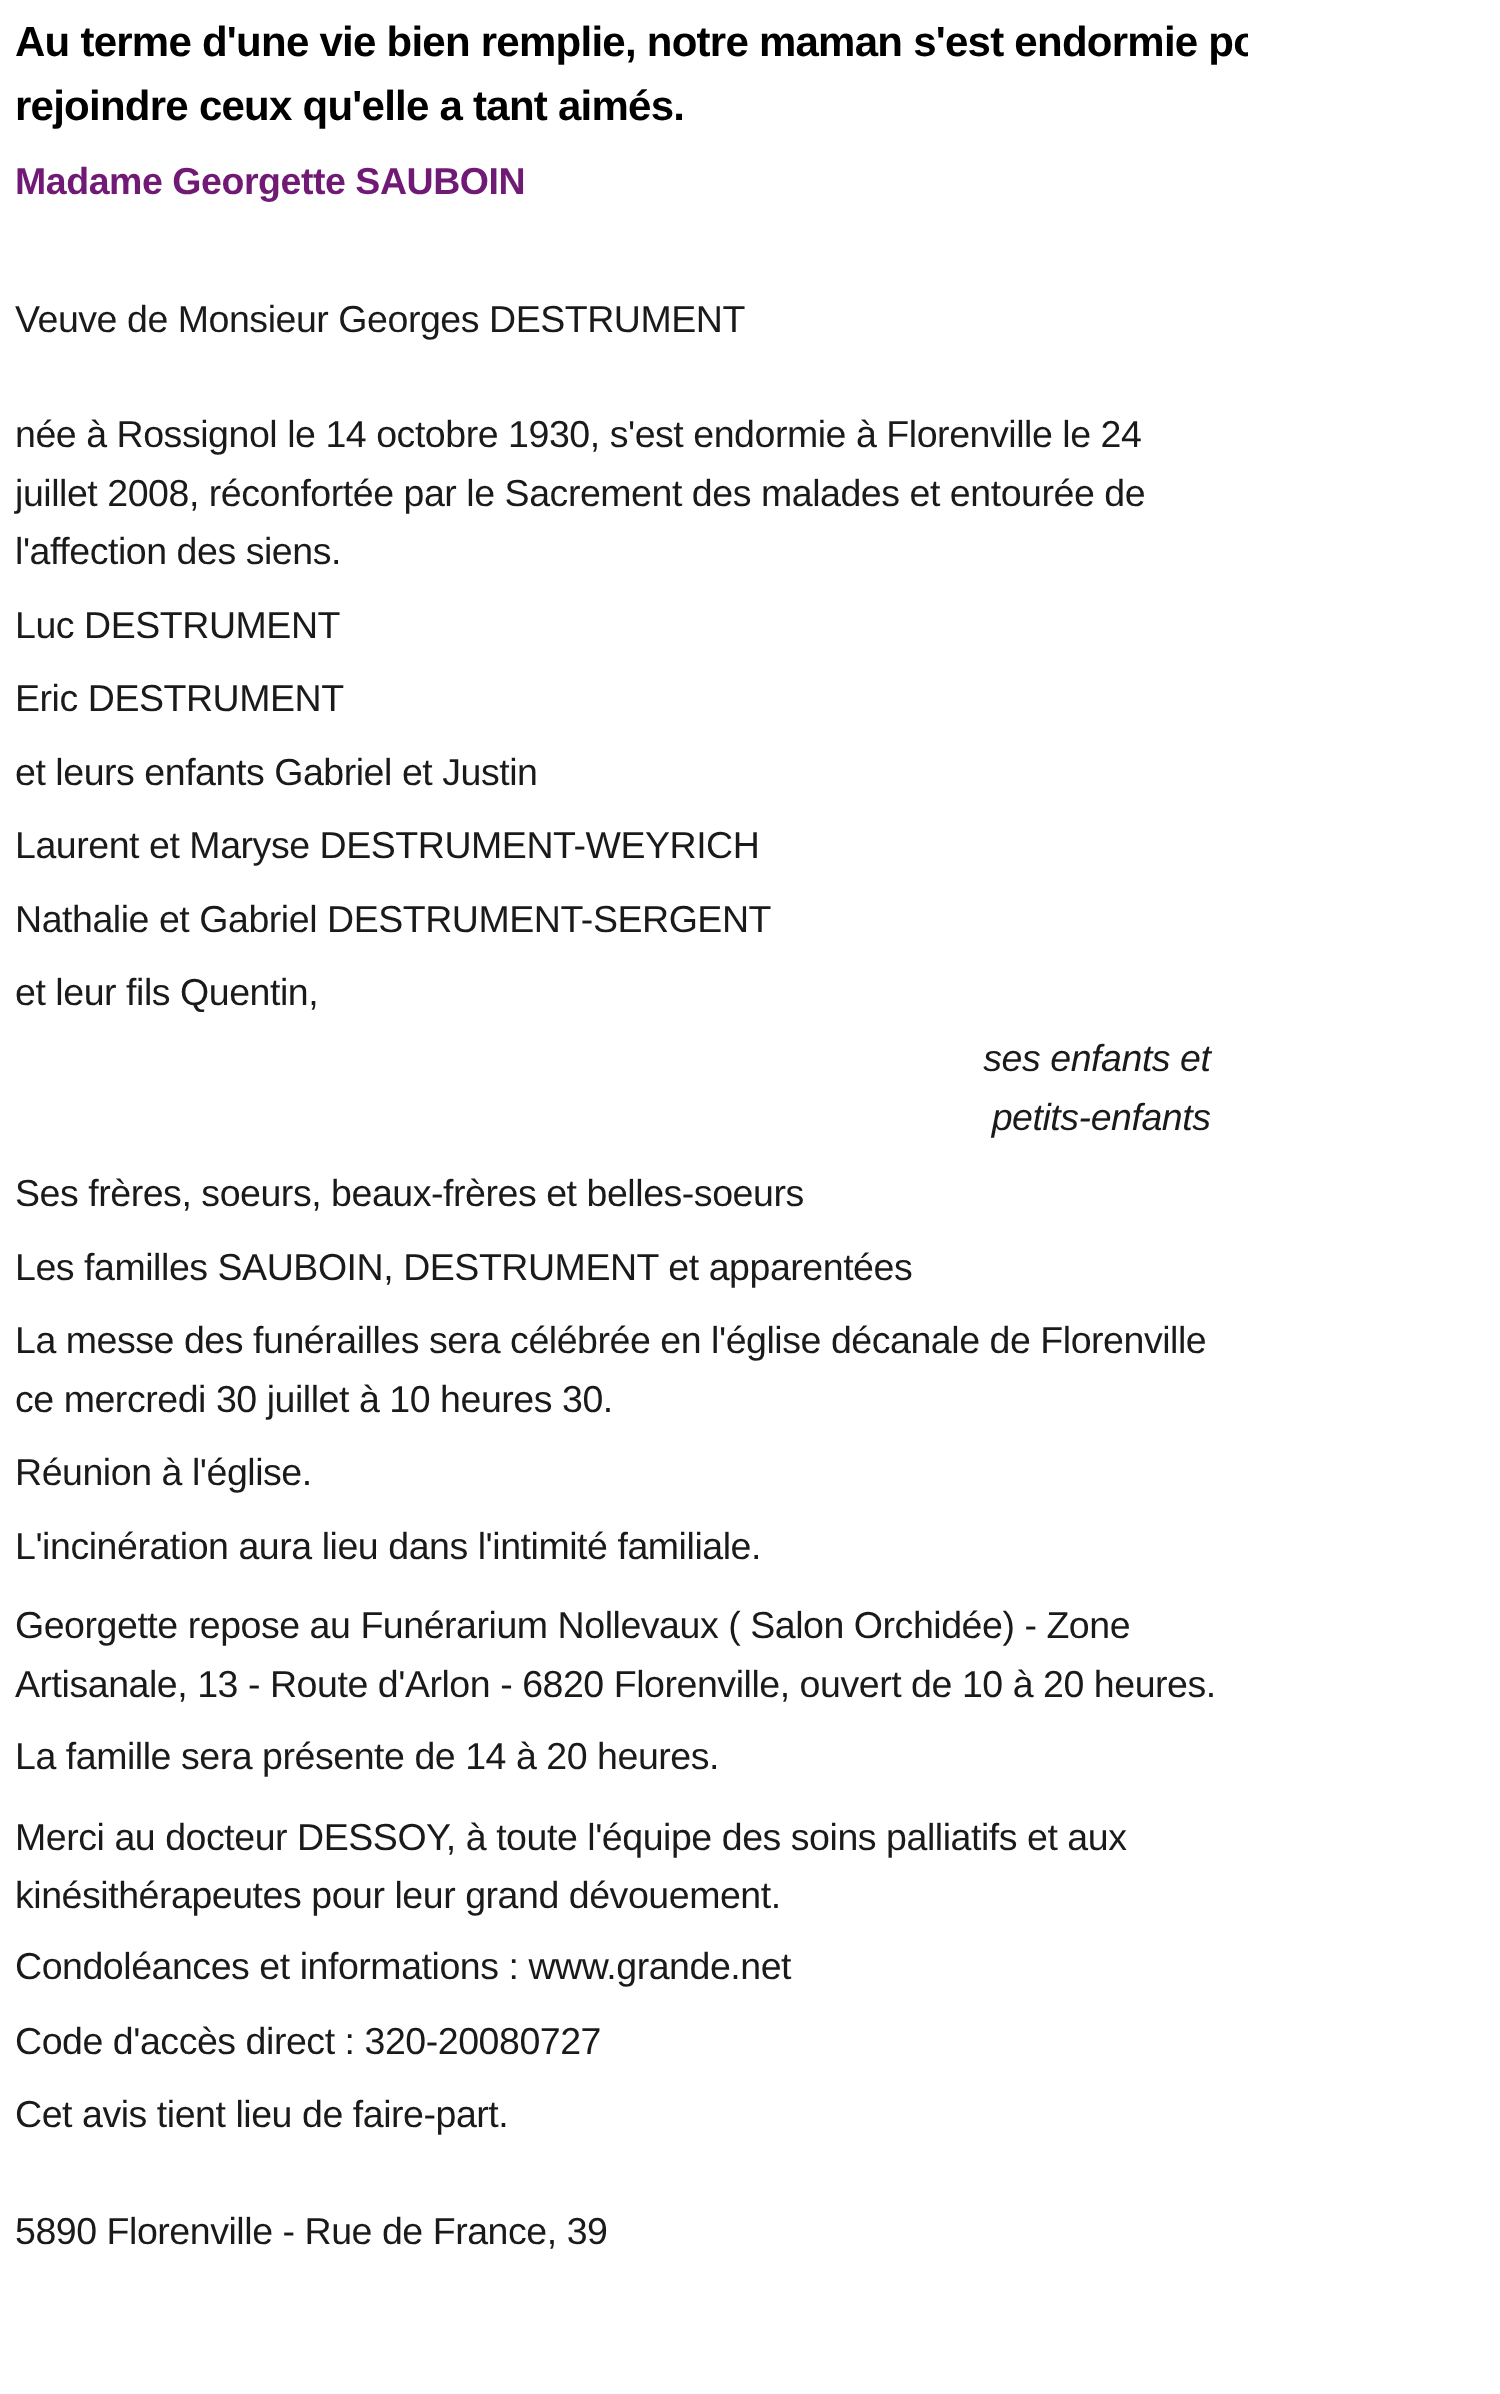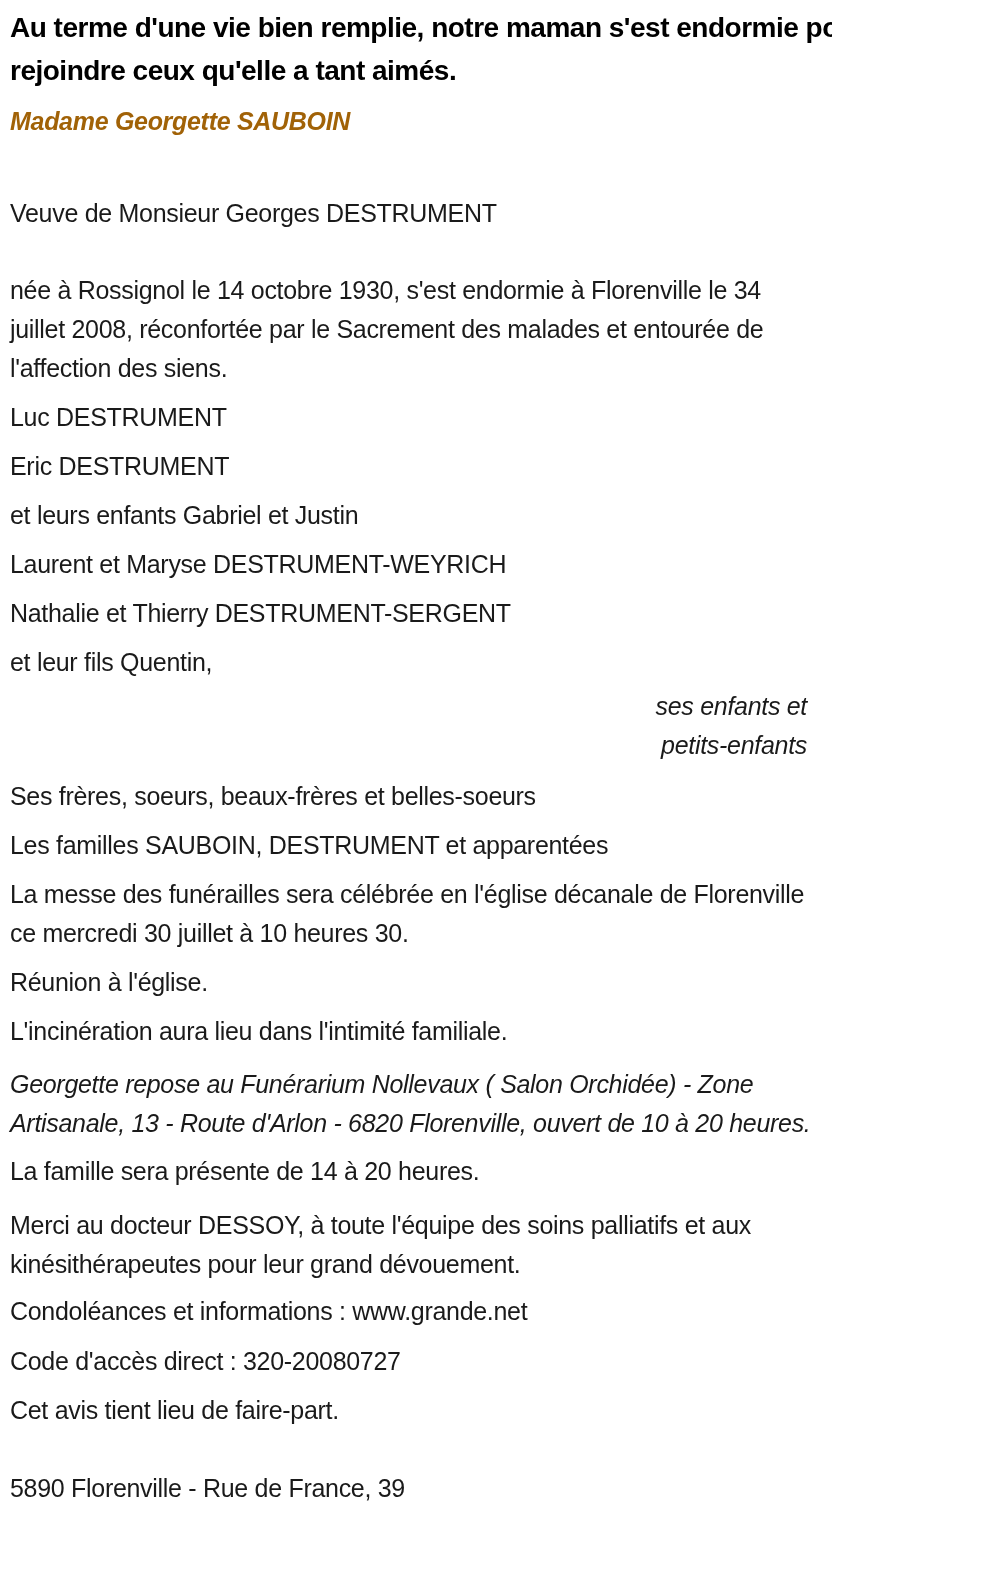--- a/index.html
+++ b/index.html
@@ -31,63 +31,62 @@
     color: #000000;
     font-size: 28px !important;
     line-height: 43px !important;
     letter-spacing: -0.5px !important;
   }
   .title {
     margin: 30px 0 0 0;
     font-size: 40px;
     line-height: 44px;
     font-weight: bold;
-    color: #a16207;
+    color: #701a75;
     letter-spacing: -0.5px;
     white-space: pre;
-    font-style: italic;
   }
   .widow        { margin-top: 53px !important; }
   .birth-death  { margin-top: 38px !important; }
   .announcement { margin-top: 9px !important; }
   .relation-note {
     margin-top: 5px !important;
     text-align: right;
     font-style: italic;
   }
   .siblings    { margin-top: 12px !important; }
-  .repose      { margin-top: 14px !important; font-style: italic; }
+  .repose      { margin-top: 14px !important; }
   .presence    { margin-top: 9px  !important; }
   .thanks      { margin-top: 15px !important; }
   .condolences { margin-top: 8px  !important; }
   .access      { margin-top: 11px !important; }
   .address     { margin-top: 39px !important; }
 </style>
 </head>
 <body>
 
 <div class="page">
 
   <p class="intro">Au terme d'une vie bien remplie, notre maman s'est endormie pour
 rejoindre ceux qu'elle a tant aimés.</p>
 
   <p class="title">Madame Georgette SAUBOIN</p>
 
   <p class="widow">Veuve de Monsieur Georges DESTRUMENT</p>
 
-  <p class="birth-death">née à Rossignol le 14 octobre 1930, s'est endormie à Florenville le 34
+  <p class="birth-death">née à Rossignol le 14 octobre 1930, s'est endormie à Florenville le 24
 juillet 2008, réconfortée par le Sacrement des malades et entourée de
 l'affection des siens.</p>
 
 
   <p>Luc DESTRUMENT</p>
   <p>Eric DESTRUMENT</p>
   <p>et leurs enfants Gabriel et Justin</p>
   <p>Laurent et Maryse DESTRUMENT-WEYRICH</p>
-  <p>Nathalie et Thierry DESTRUMENT-SERGENT</p>
+  <p>Nathalie et Gabriel DESTRUMENT-SERGENT</p>
   <p>et leur fils Quentin,</p>
 
   <p class="relation-note">ses enfants et
 petits-enfants</p>
 
   <p class="siblings">Ses frères, soeurs, beaux-frères et belles-soeurs</p>
 
   <p>Les familles SAUBOIN, DESTRUMENT et apparentées</p>
 
   <p>La messe des funérailles sera célébrée en l'église décanale de Florenville

